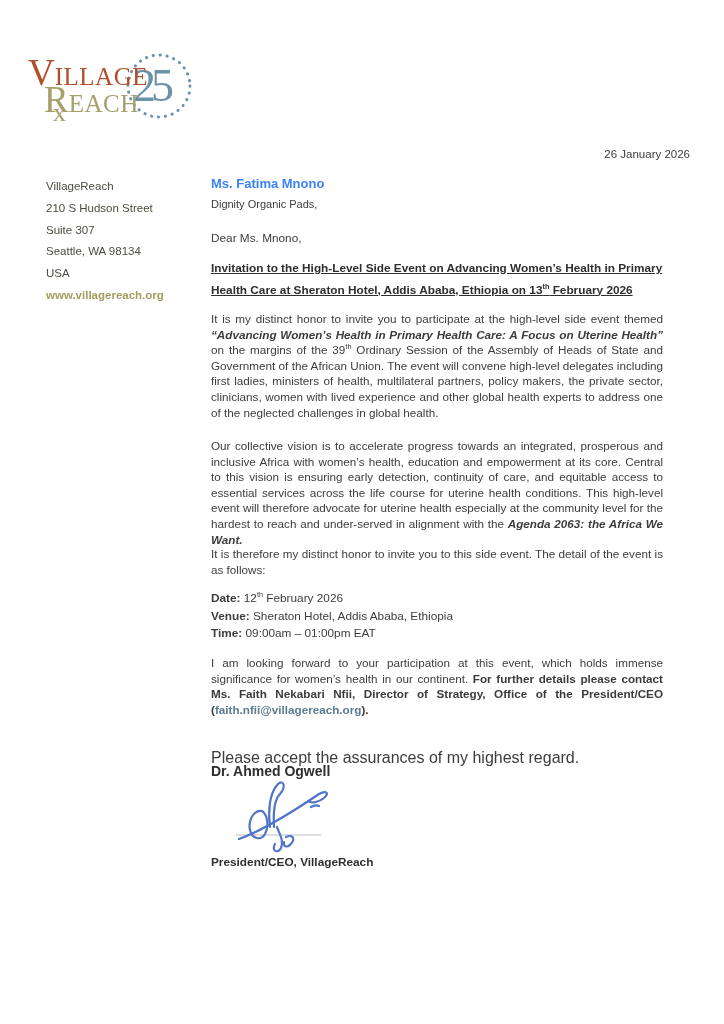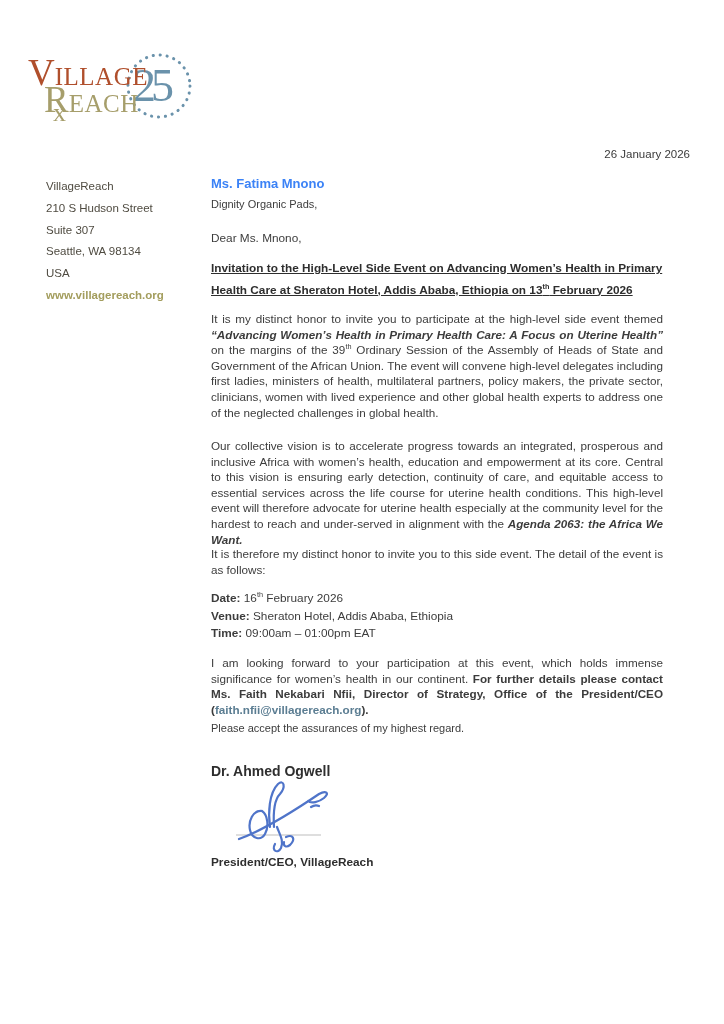--- a/index.html
+++ b/index.html
@@ -26,21 +26,21 @@
   .rcpt-name   { top:176px; font-size:13px; font-weight:bold; color:#3b82f6; }
   .rcpt-org    { top:198px; font-size:11px; }
   .salutation  { top:231px; font-size:11.8px; }
   .subject     { top:258px; font-size:11.8px; font-weight:bold; line-height:21.5px; text-decoration:underline; color:#2e2e2e; }
   .para        { font-size:11.7px; line-height:15.6px; text-align:justify; }
   .para1       { top:311px; }
   .para2       { top:438px; }
   .para3       { top:546px; }
   .details     { top:590px; font-size:11.8px; line-height:17.5px; }
   .para4       { top:655px; }
-  .closing     { top:722px; font-size:11px; }
+  .closing     { top:749px; font-size:16px; }
   .sig-name    { top:763px; font-size:14px; font-weight:bold; color:#2e2e2e; }
   .signature   { top:777px; left:22px; width:105px; height:78px; }
   .sig-title   { top:855px; font-size:11.8px; font-weight:bold; color:#2e2e2e; }
   sup { font-size:0.62em; vertical-align:super; line-height:0; }
 </style>
 </head>
 <body>
 
 <div id="letter">
 
@@ -73,21 +73,21 @@
     <div class="rcpt-name">Ms. Fatima Mnono</div>
     <div class="rcpt-org">Dignity Organic Pads,</div>
     <div class="salutation">Dear Ms. Mnono,</div>
     <div class="subject"><span>Invitation to the High-Level Side Event on Advancing Women’s Health in Primary Health Care at Sheraton Hotel, Addis Ababa, Ethiopia on 13</span><sup>th</sup><span> February 2026</span></div>
 
     <div class="para para1"><span>It is my distinct honor to invite you to participate at the high-level side event themed </span><span style="font-weight: bold; font-style: italic;">“Advancing Women’s Health in Primary Health Care: A Focus on Uterine Health”</span><span> on the margins of the 39</span><sup>th</sup><span> Ordinary Session of the Assembly of Heads of State and Government of the African Union. The event will convene high-level delegates including first ladies, ministers of health, multilateral partners, policy makers, the private sector, clinicians, women with lived experience and other global health experts to address one of the neglected challenges in global health.</span></div>
     <div class="para para2"><span>Our collective vision is to accelerate progress towards an integrated, prosperous and inclusive Africa with women’s health, education and empowerment at its core. Central to this vision is ensuring early detection, continuity of care, and equitable access to essential services across the life course for uterine health conditions. This high-level event will therefore advocate for uterine health especially at the community level for the hardest to reach and under-served in alignment with the </span><span style="font-weight: bold; font-style: italic;">Agenda 2063: the Africa We Want.</span></div>
     <div class="para para3">It is therefore my distinct honor to invite you to this side event. The detail of the event is as follows:</div>
 
     <div class="details">
-      <div><span style="font-weight: bold;">Date:</span><span> 16</span><sup>th</sup><span> February 2026</span></div>
+      <div><span style="font-weight: bold;">Date:</span><span> 12</span><sup>th</sup><span> February 2026</span></div>
       <div><span style="font-weight: bold;">Venue:</span><span> Sheraton Hotel, Addis Ababa, Ethiopia</span></div>
       <div><span style="font-weight: bold;">Time:</span><span> 09:00am – 01:00pm EAT</span></div>
     </div>
 
     <div class="para para4"><span>I am looking forward to your participation at this event, which holds immense significance for women’s health in our continent. </span><span style="font-weight: bold;">For further details please contact Ms. Faith Nekabari Nfii, Director of Strategy, Office of the President/CEO (</span><span style="font-weight: bold; color: rgb(91, 125, 146);">faith.nfii@villagereach.org</span><span style="font-weight: bold;">).</span></div>
     <div class="closing">Please accept the assurances of my highest regard.</div>
 
     <div class="sig-name">Dr. Ahmed Ogwell</div>
 
     <div class="signature">

